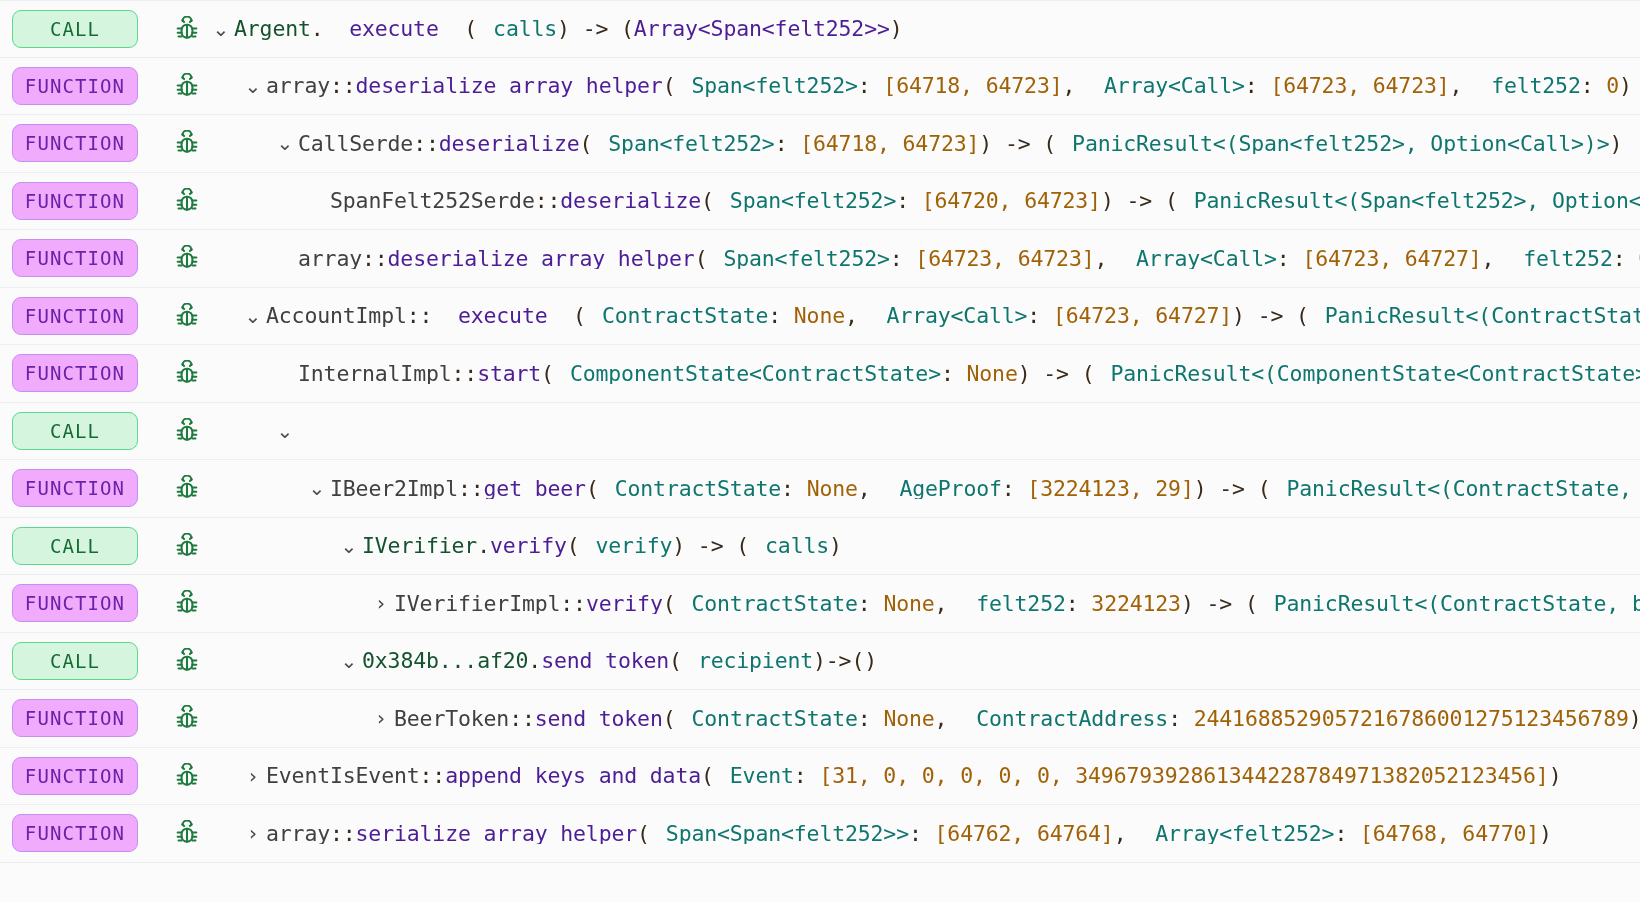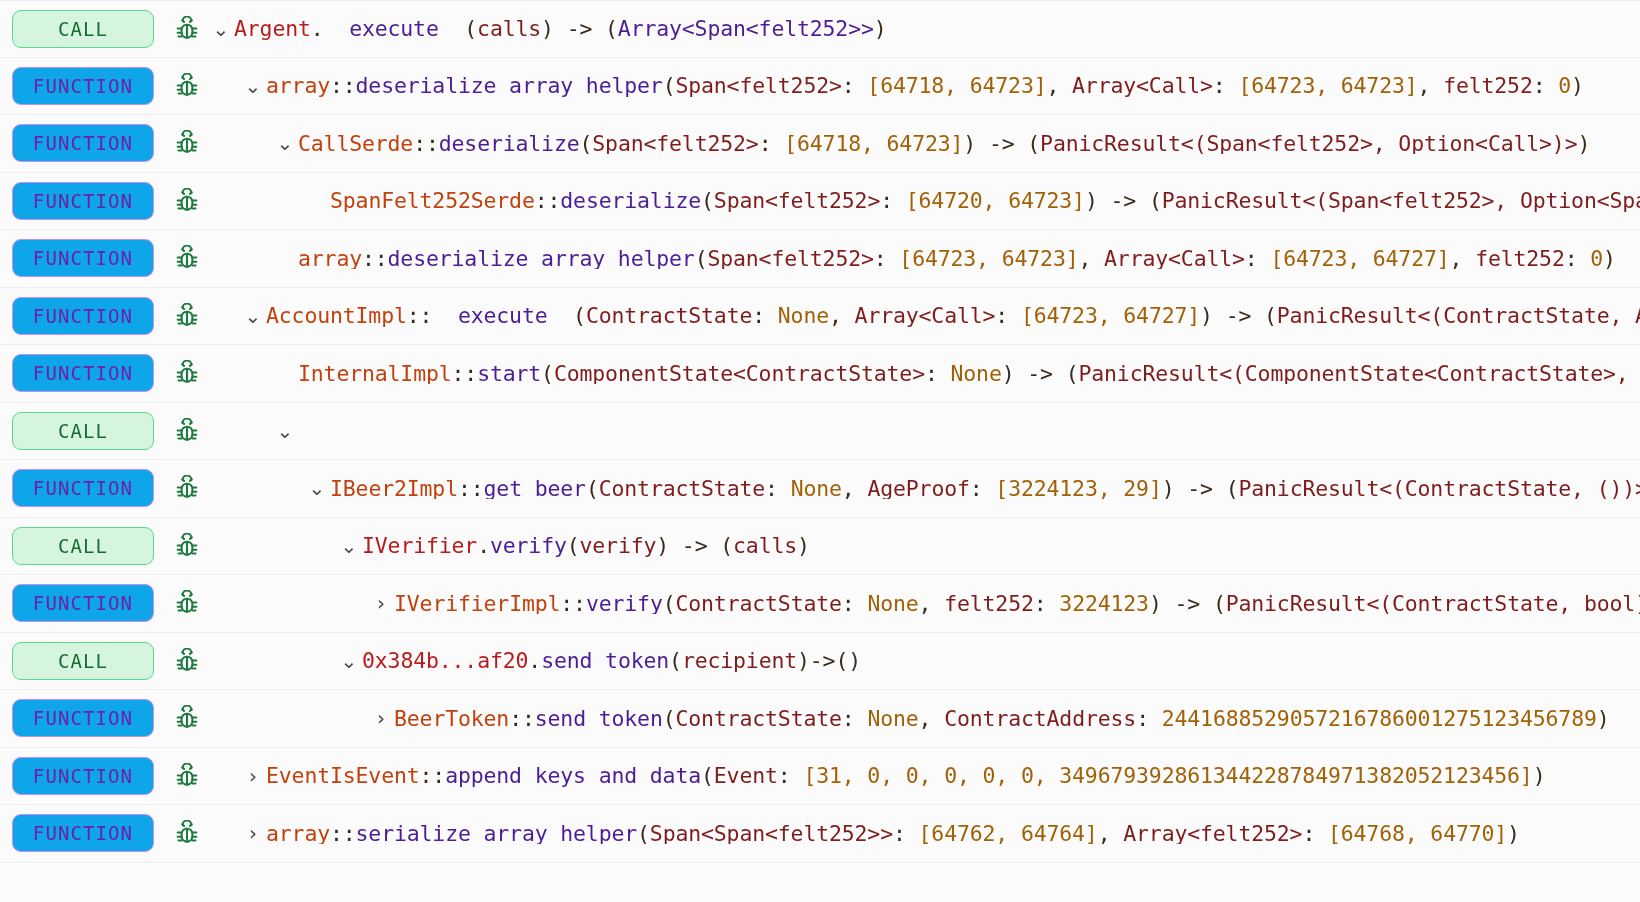--- a/index.html
+++ b/index.html
@@ -40,35 +40,35 @@
     min-width: 166px;
     display: flex;
     align-items: center;
     padding-left: 12px;
     box-sizing: border-box;
   }
   .badge {
     display: inline-flex;
     align-items: center;
     justify-content: center;
-    width: 142px;
+    width: 126px;
     height: 38px;
     box-sizing: border-box;
     border-radius: 9px;
     font-size: 19px;
     letter-spacing: 1.1px;
     font-family: "DejaVu Sans Mono", "Liberation Mono", monospace;
   }
   .badge.call {
     background: #d5f5df;
     border: 1.6px solid #59d98b;
     color: #166b34;
   }
   .badge.function {
-    background: #0ea5e9;
+    background: #f0abfc;
     border: 1.6px solid #c88df0;
     color: #6b21a8;
   }
 
   
   .bug-cell {
     width: 42px;
     min-width: 42px;
     display: flex;
     align-items: center;
@@ -100,25 +100,25 @@
 
   .sig {
     font-size: 21.5px;
     line-height: 1;
     letter-spacing: -0.15px;
     white-space: nowrap;
     font-family: "DejaVu Sans Mono", "Liberation Mono", monospace;
   }
 
   
-  .t-ns     { color: #c2410c; }
+  .t-ns     { color: #404040; }
   .t-fn     { color: #4c1d95; }
-  .t-type   { color: #7f1d1d; }
+  .t-type   { color: #0f766e; margin-left: 16px; }
   .t-val    { color: #a16207; }
-  .t-ctr    { color: #b91c1c; }
+  .t-ctr    { color: #14532d; }
   .t-punct  { color: #3a2a1a; }
 </style>
 </head>
 <body>
 
 <div id="trace">
     <div class="row">
       <div class="badge-cell">
         <span class="badge call">CALL</span>
       </div>

